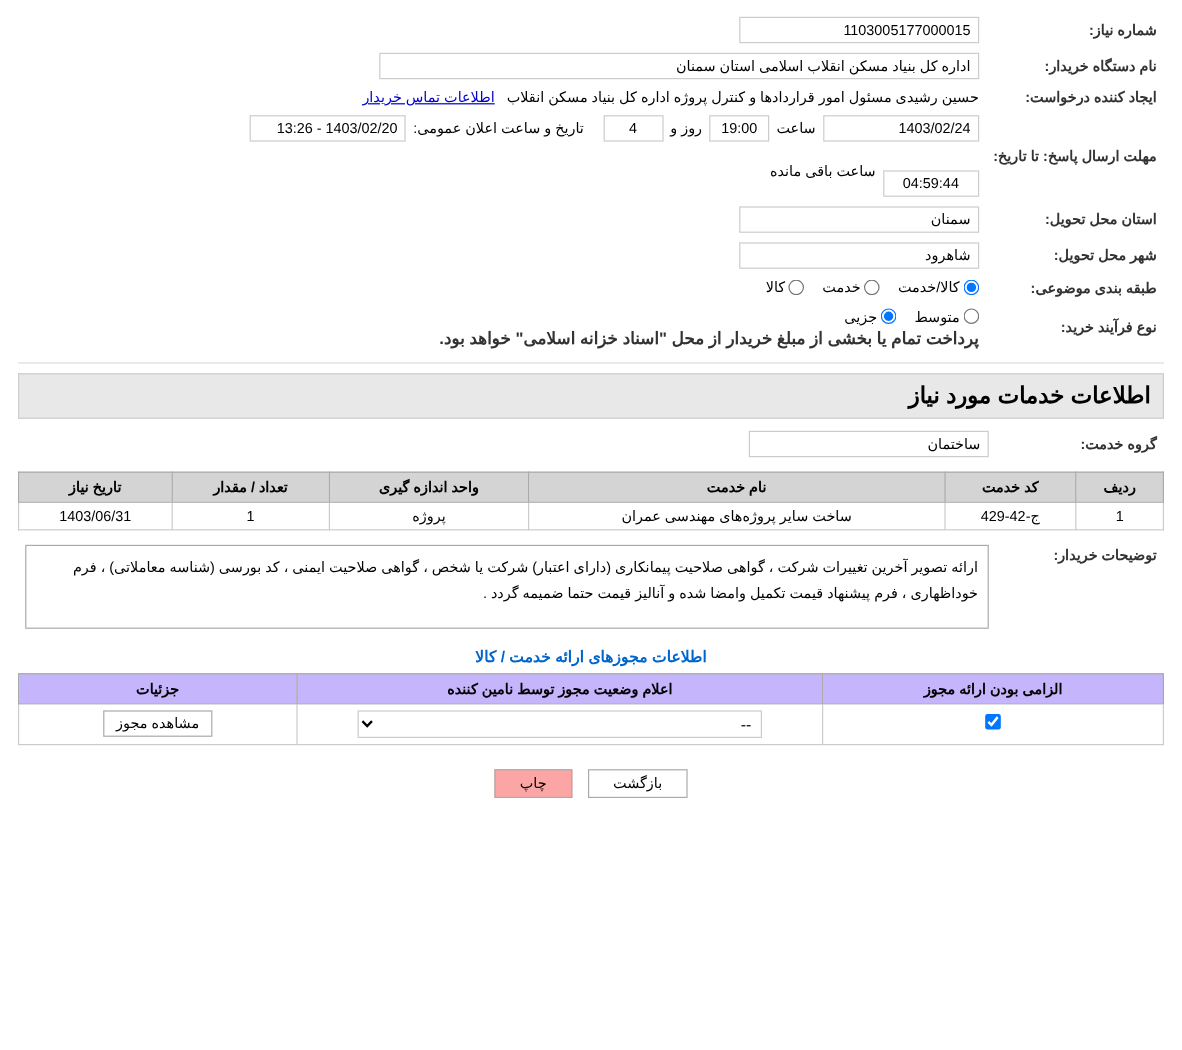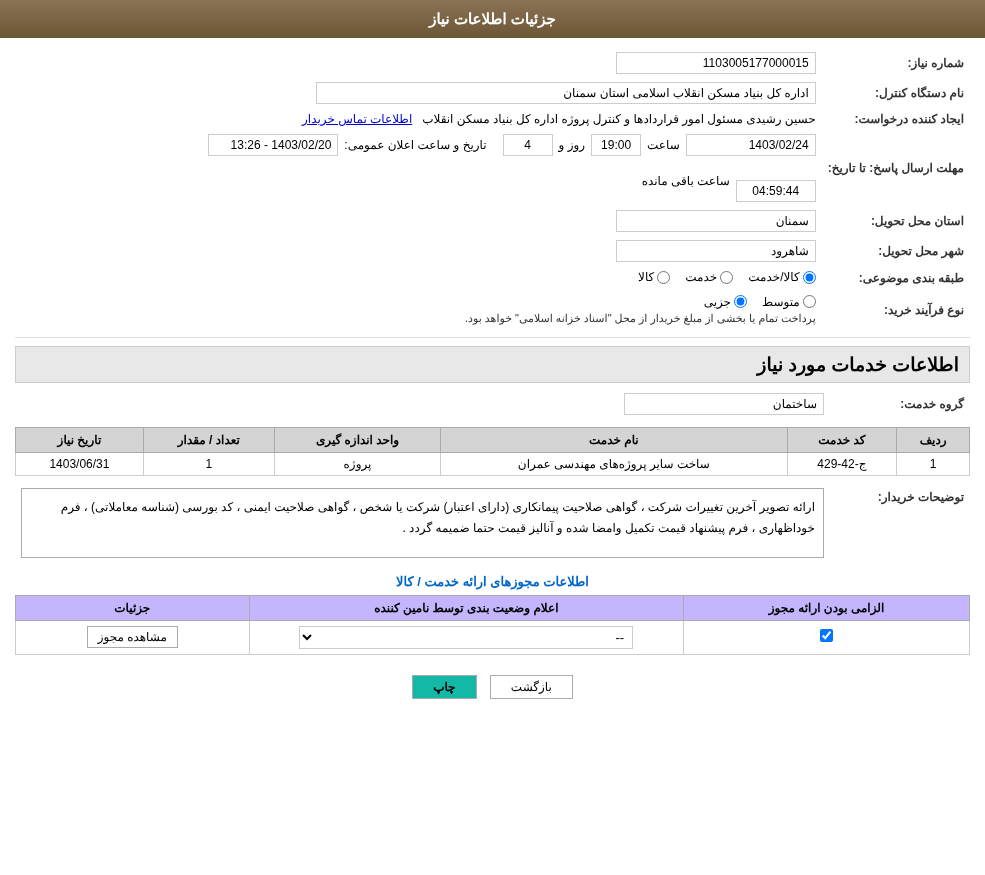--- a/index.html
+++ b/index.html
@@ -145,28 +145,27 @@
     .btn-back {
       background: #fff;
       border: 1px solid #aaa;
       padding: 4px 20px;
       cursor: pointer;
       font-family: Tahoma, Arial, sans-serif;
       font-size: 12px;
       margin: 5px;
     }
     .btn-print {
-      background: #14b8a6;
+      background: #fca5a5;
       border: 1px solid #aaa;
       padding: 4px 20px;
       cursor: pointer;
       font-family: Tahoma, Arial, sans-serif;
       font-size: 12px;
       margin: 5px;
-      font-weight: bold;
     }
     .bottom-buttons {
       text-align: center;
       margin: 15px 0;
     }
     .radio-group {
       display: inline-flex;
       gap: 15px;
       direction: rtl;
       align-items: center;
@@ -215,38 +214,35 @@
       min-width: 80px;
       text-align: center;
       margin-top: 20px;
     }
   </style>
 </head>
 <body>
 
 <div class="page-container main-wrapper">
 
-  <div class="header-bar">
-    <span>جزئیات اطلاعات نیاز</span>
-  </div>
 
   <div class="content-area">
 
     <table class="info-table">
       <tbody>
           <tr>
         <td class="label-cell">شماره نیاز:</td>
         <td class="value-cell">
           <span class="input-box">1103005177000015</span>
         </td>
         <td></td>
             <td></td>
       </tr>
       <tr>
-        <td class="label-cell">نام دستگاه کنترل:</td>
+        <td class="label-cell">نام دستگاه خریدار:</td>
         <td class="value-cell" colspan="3">
           <span class="input-box" style="min-width:500px;">اداره کل بنیاد مسکن انقلاب اسلامی استان سمنان</span>
         </td>
       </tr>
       <tr>
         <td class="label-cell">ایجاد کننده درخواست:</td>
         <td class="value-cell" colspan="3">
           <span>حسین رشیدی مسئول امور قراردادها و کنترل پروژه اداره کل بنیاد مسکن انقلاب</span>
           &nbsp;
           <span class="link-blue">اطلاعات تماس خریدار</span>
@@ -309,21 +305,21 @@
           <div class="radio-group" style="margin-bottom:3px;">
             <div class="radio-item">
               <input type="radio" name="ptype" style="">
               <span>متوسط</span>
             </div>
             <div class="radio-item">
               <input type="radio" checked="" name="ptype" style="">
               <span>جزیی</span>
             </div>
           </div>
-          <div style="color:#333; font-size:11px;">پرداخت تمام یا بخشی از مبلغ خریدار از محل "اسناد خزانه اسلامی" خواهد بود.</div>
+          <div style="color:#333; font-size:14px;font-weight:bold;">پرداخت تمام یا بخشی از مبلغ خریدار از محل "اسناد خزانه اسلامی" خواهد بود.</div>
         </td>
       </tr>
     </tbody>
       </table>
 
     <hr class="divider">
 
 
     <div class="section-title">اطلاعات خدمات مورد نیاز</div>
 
@@ -371,21 +367,21 @@
       </tr>
     </tbody>
       </table>
 
     <div class="sub-section-title">اطلاعات مجوزهای ارائه خدمت / کالا</div>
 
     <table class="permit-table">
       <thead>
         <tr>
           <th>الزامی بودن ارائه مجوز</th>
-          <th>اعلام وضعیت بندی توسط نامین کننده</th>
+          <th>اعلام وضعیت مجوز توسط نامین کننده</th>
           <th>جزئیات</th>
         </tr>
       </thead>
       <tbody>
         <tr>
           <td class="checkbox-cell">
             <input type="checkbox" checked="" style="">
           </td>
           <td>
             <select class="select-box">

